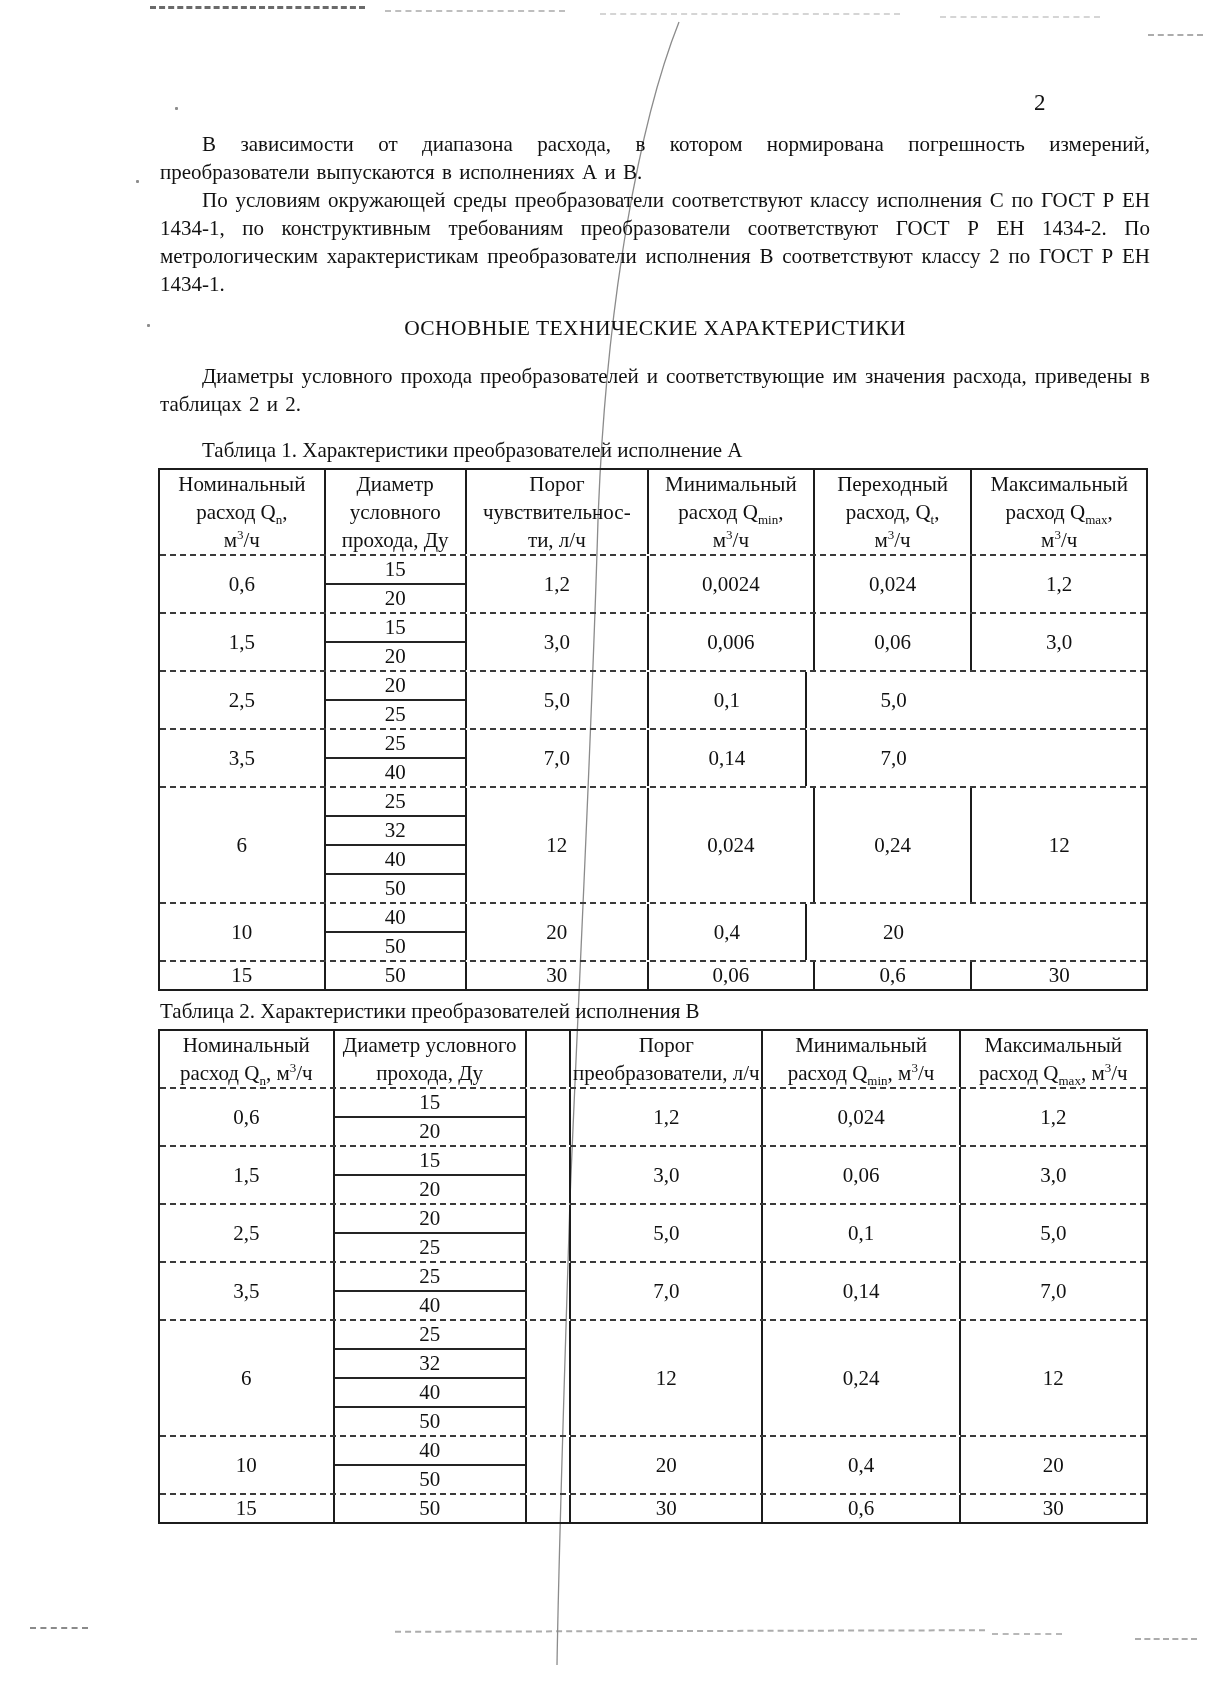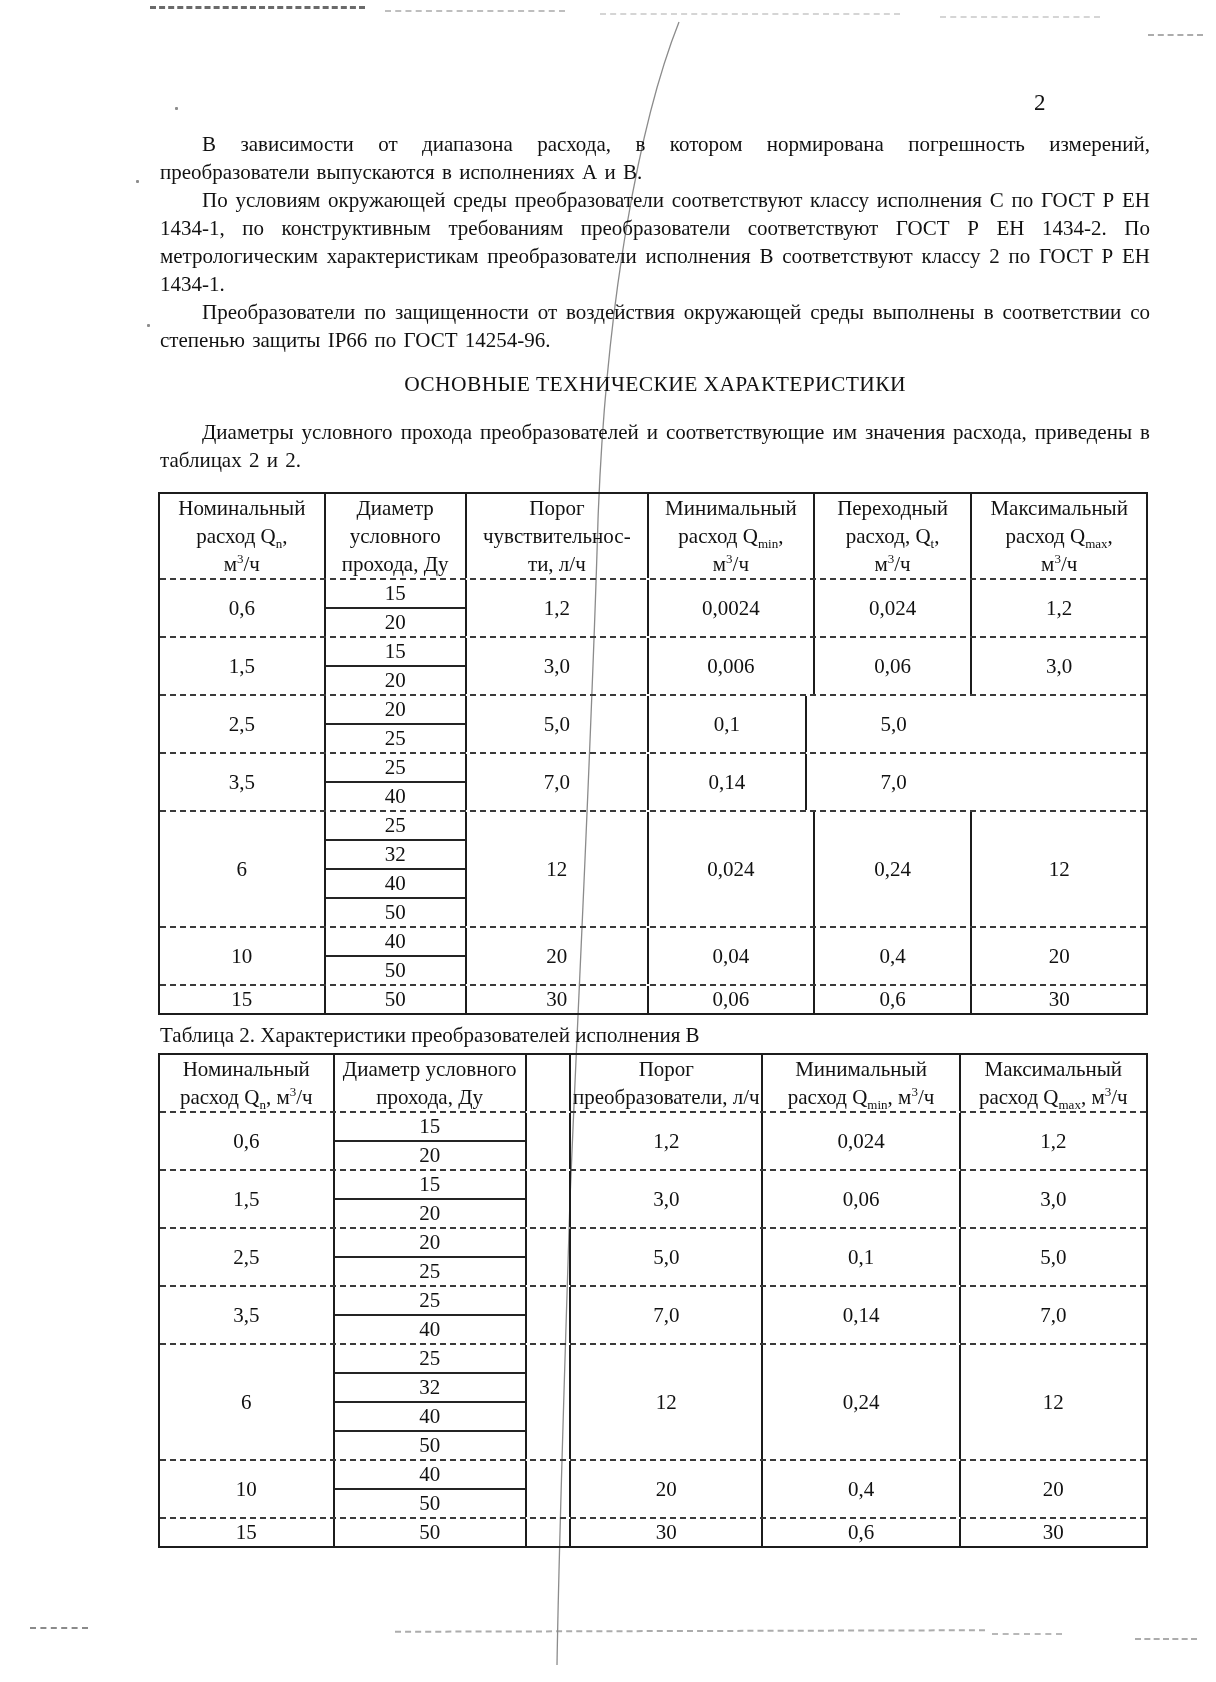--- a/index.html
+++ b/index.html
@@ -84,26 +84,26 @@
   <div class="artifact dashseg" style="left:30px;top:1627px;width:58px;"></div>
   <div class="artifact dashseg" style="left:395px;top:1630px;width:590px;opacity:.7;transform:rotate(-0.15deg);"></div>
   <div class="artifact dashseg" style="left:992px;top:1633px;width:70px;opacity:.6;"></div>
   <div class="artifact dashseg" style="left:1135px;top:1638px;width:62px;opacity:.7;"></div>
 
   <div class="pagenum">2</div>
 
   <div class="content">
     <p class="body">В зависимости от диапазона расхода, в котором нормирована погрешность измерений, преобразователи выпускаются в исполнениях А и В.</p>
     <p class="body">По условиям окружающей среды преобразователи соответствуют классу исполнения С по ГОСТ Р ЕН 1434-1, по конструктивным требованиям преобразователи соответствуют ГОСТ Р ЕН 1434-2. По метрологическим характеристикам преобразователи исполнения В соответствуют классу 2 по ГОСТ Р ЕН 1434-1.</p>
-    <p class="body">Преобразователи по защищенности от воздействия окружающей среды выполнены в соответствии со степенью защиты IP66 по ГОСТ 14254-96.</p>
 
     <h1 class="heading">ОСНОВНЫЕ ТЕХНИЧЕСКИЕ ХАРАКТЕРИСТИКИ</h1>
 
     <p class="body" style="margin-bottom:18px;">Диаметры условного прохода преобразователей и соответствующие им значения расхода, приведены в таблицах 2 и 2.</p>
 
+    <div class="caption indent">Таблица 1. Характеристики преобразователей исполнение А</div>
     <div class="ttable" id="table-0">
         <div class="trow thead">
           <div class="tcell hcell" style="width: 16.6%;">
             <div class="hline">Номинальный</div>
             <div class="hline">расход Q<sub>n</sub>,</div>
             <div class="hline">м<sup>3</sup>/ч</div>
           </div>
           <div class="tcell hcell" style="width: 14.3%;">
             <div class="hline">Диаметр</div>
             <div class="hline">условного</div>
@@ -185,21 +185,20 @@
           <div class="tcell plain" style="width: 16%;">0,24</div>
           <div class="tcell plain" style="width: 17.8%;">12</div>
         </div>
         <div class="trow">
           <div class="tcell plain" style="width: 16.6%;">10</div>
           <div class="tcell stack" style="width: 14.3%;">
             <div class="sub">40</div>
             <div class="sub">50</div>
           </div>
           <div class="tcell plain" style="width: 18.5%;">20</div>
-          <div class="tcell plain" style="width: 16.8%;">0,04</div>
           <div class="tcell plain" style="width: 16%;">0,4</div>
           <div class="tcell plain" style="width: 17.8%;">20</div>
         </div>
         <div class="trow">
           <div class="tcell plain" style="width: 16.6%;">15</div>
           <div class="tcell plain" style="width: 14.3%;">50</div>
           <div class="tcell plain" style="width: 18.5%;">30</div>
           <div class="tcell plain" style="width: 16.8%;">0,06</div>
           <div class="tcell plain" style="width: 16%;">0,6</div>
           <div class="tcell plain" style="width: 17.8%;">30</div>

